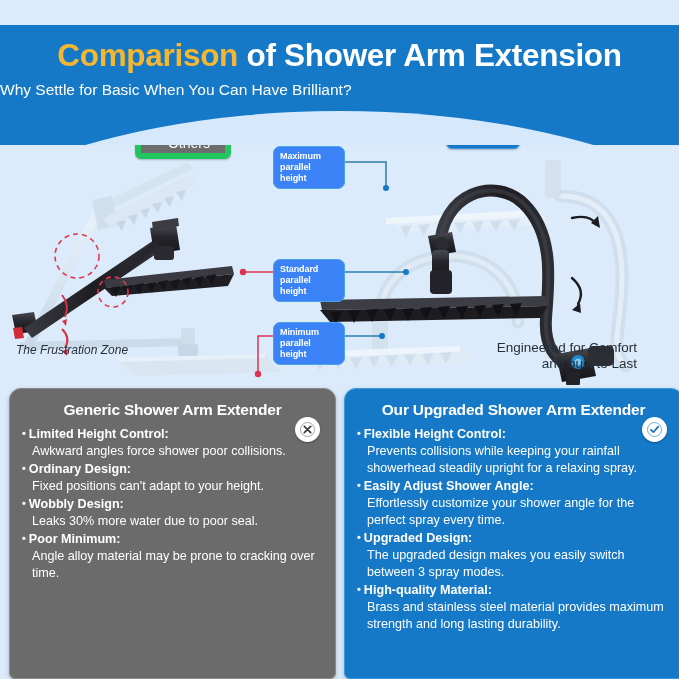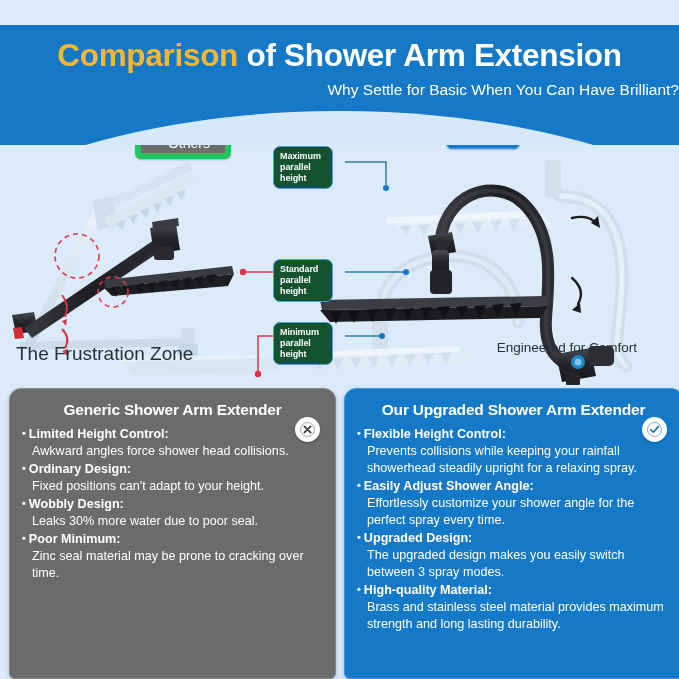--- a/index.html
+++ b/index.html
@@ -20,48 +20,48 @@
     position:absolute;left:-20%;top:86px;width:140%;height:220px;
     background:#d6e8fb;border-radius:50% 50% 0 0 / 100% 100% 0 0;
   }
   .title{
     position:absolute;left:0;top:12px;width:679px;text-align:center;
     font-size:31.5px;font-weight:bold;letter-spacing:-0.3px;color:#ffffff;
     white-space:nowrap;z-index:2;
   }
   .title .gold{color:#f5b731;}
   .subtitle{
-    position:absolute;left:0;top:56px;width:679px;text-align:right;
+    position:absolute;left:0;top:56px;width:679px;text-align:left;
     font-size:15.5px;color:#ffffff;font-weight:400;z-index:2;
   }
 
   
   .illus{
     position:absolute;left:0;top:100px;width:679px;height:285px;
     z-index:2;
   }
   .illus svg{position:absolute;left:0;top:0;}
 
   .pill{
     position:absolute;border-radius:6px;color:#fff;
     font-size:14px;text-align:center;line-height:20px;z-index:4;
     box-shadow:0 1px 2px rgba(0,0,0,.25);
   }
   .pill-others{left:135px;top:127px;width:72px;height:20px;background:#6d6d6d;border:6px solid #22c55e;padding-left:12px;}
   .pill-ours{left:446px;top:127px;width:72px;height:20px;background:#1579c8;border:1px solid #3b97e0;}
 
   .callout{
-    position:absolute;background:#14532d;border:1.5px solid #4aa3e4;border-radius:7px;
+    position:absolute;background:#3b82f6;border:1.5px solid #4aa3e4;border-radius:7px;
     color:#fff;font-size:9px;font-weight:bold;line-height:11px;
-    padding:4px 6px;box-sizing:border-box;width:60px;z-index:6;
+    padding:4px 6px;box-sizing:border-box;width:72px;z-index:6;
     letter-spacing:-0.1px;
   }
 
   .zone-label{
-    position:absolute;left:16px;top:342px;font-size:19px;color:#25303a;z-index:6;
+    position:absolute;left:16px;top:342px;font-size:12px;color:#25303a;z-index:6;font-style:italic;
   }
   .ours-label{
     position:absolute;right:42px;top:342px;font-size:13.5px;color:#25303a;
     text-align:right;line-height:16px;z-index:6;
   }
 
   
   .cards{position:absolute;left:0;top:388px;width:679px;height:291px;z-index:8;}
   .card{
     position:absolute;top:0;height:291px;box-sizing:border-box;
@@ -296,49 +296,50 @@
       <div>parallel height</div>
     </div>
     <div class="callout" style="left:273px;top:222px;">
       <div>Minimum</div>
       <div>parallel height</div>
     </div>
 
     <div class="zone-label" style="top:243px;">The Frustration Zone</div>
     <div class="ours-label" style="top:240px;">
       <div>Engineered for Comfort</div>
+      <div>and built to Last</div>
     </div>
   </div>
 
   <div class="cards">
 
     <div class="card card-bad">
       <div class="card-title">Generic Shower Arm Extender</div>
       <div class="badge badge-x">
         <svg width="15" height="15" viewBox="0 0 15 15">
           <circle cx="7.5" cy="7.5" r="7" fill="#ffffff" stroke="#6b6b6b" stroke-width="0.6"></circle>
           <path d="M4.3 4.3 L10.7 10.7 M10.7 4.3 L4.3 10.7" stroke="#3c3c3c" stroke-width="1.7" stroke-linecap="round"></path>
         </svg>
       </div>
       <ul class="feats">
         <li>
           <div class="feat-head"><span class="dot">•</span><span>Limited Height Control:</span></div>
-          <div class="feat-body">Awkward angles force shower head collisions.</div>
+          <div class="feat-body">Awkward angles force shower poor collisions.</div>
         </li>
         <li>
           <div class="feat-head"><span class="dot">•</span><span>Ordinary Design:</span></div>
           <div class="feat-body">Fixed positions can't adapt to your height.</div>
         </li>
         <li>
           <div class="feat-head"><span class="dot">•</span><span>Wobbly Design:</span></div>
           <div class="feat-body">Leaks 30% more water due to poor seal.</div>
         </li>
         <li>
           <div class="feat-head"><span class="dot">•</span><span>Poor Minimum:</span></div>
-          <div class="feat-body">Zinc seal material may be prone to cracking over time.</div>
+          <div class="feat-body">Angle alloy material may be prone to cracking over time.</div>
         </li>
       </ul>
     </div>
 
     <div class="card card-good">
       <div class="card-title">Our Upgraded Shower Arm Extender</div>
       <div class="badge badge-check">
         <svg width="15" height="15" viewBox="0 0 15 15">
           <circle cx="7.5" cy="7.5" r="7" fill="#ffffff" stroke="#1579c8" stroke-width="0.6"></circle>
           <path d="M3.9 7.8 L6.4 10.2 L11.2 4.6" stroke="#1a6fb5" stroke-width="1.7" fill="none" stroke-linecap="round" stroke-linejoin="round"></path>

